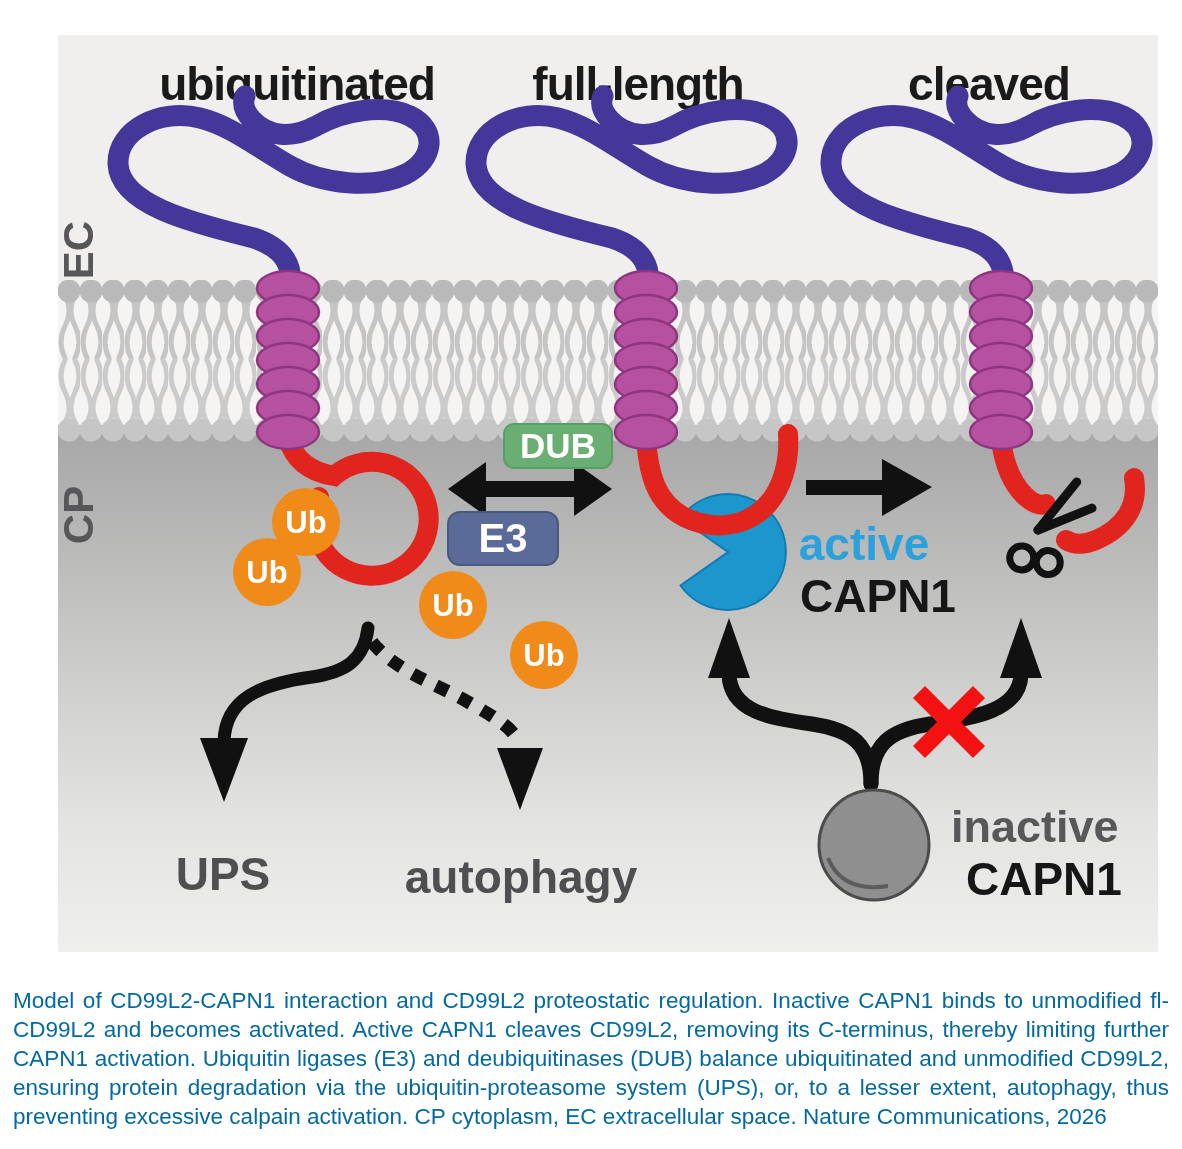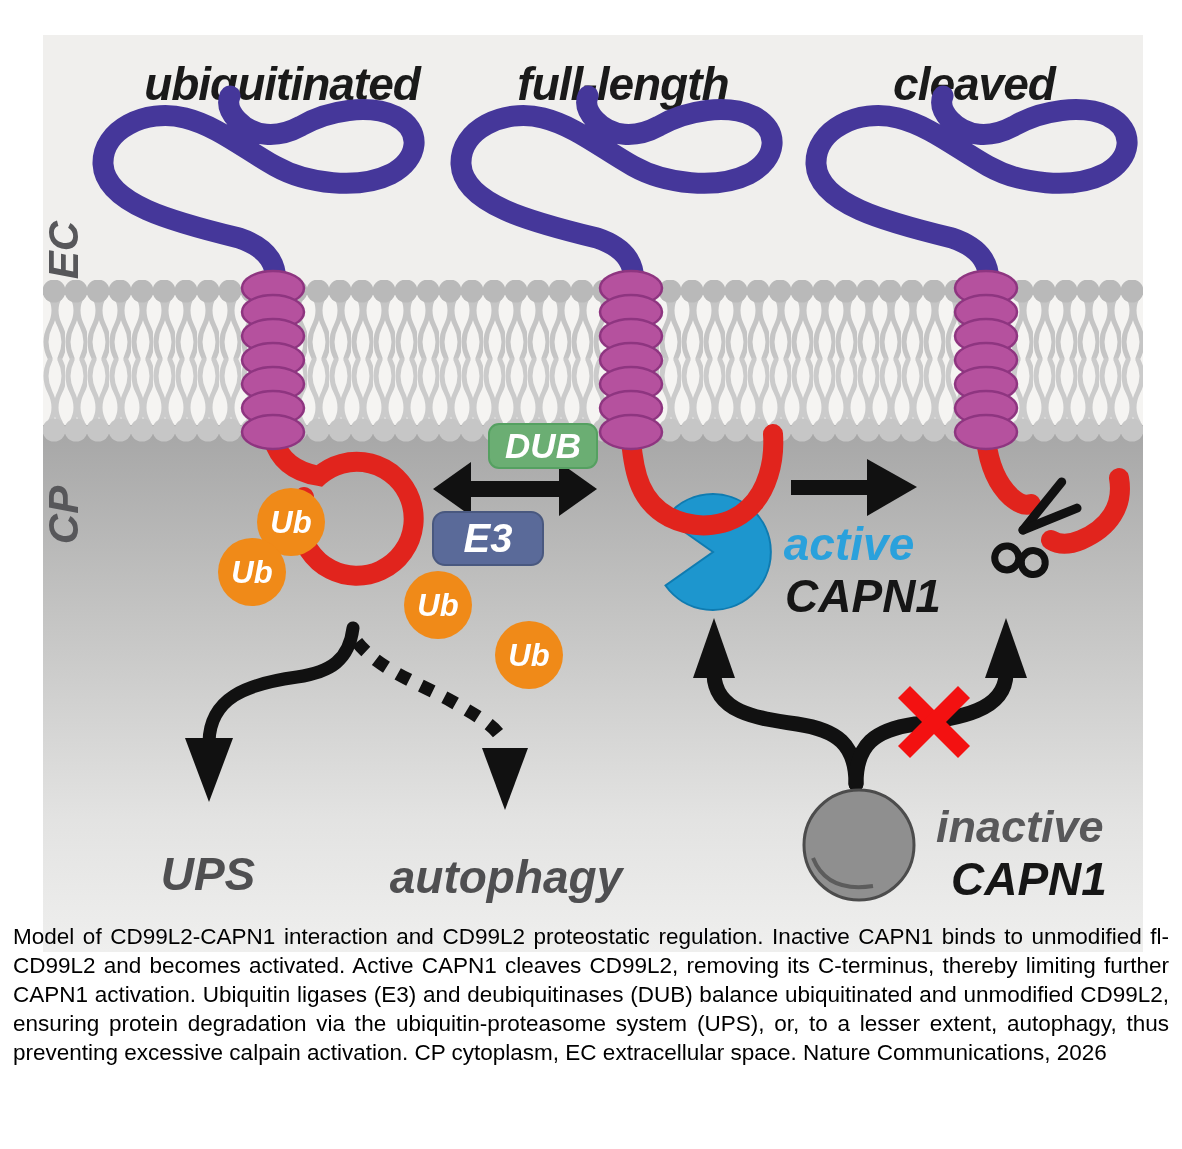--- a/index.html
+++ b/index.html
@@ -1,20 +1,20 @@
 <!DOCTYPE html>
 <html><head>
 <meta charset="utf-8">
 <style>
   html,body{margin:0;padding:0;background:#ffffff;}
   body{width:1182px;height:1149px;position:relative;font-family:"Liberation Sans",sans-serif;}
-  .figure-wrap{position:absolute;left:1px;top:0;width:1089px;height:955px;font-style:italic;}
-  .caption{position:absolute;left:13px;top:922px;width:1156px;
+  .figure-wrap{position:absolute;left:16px;top:0;width:1089px;height:955px;}
+  .caption{position:absolute;left:13px;top:986px;width:1156px;
            font-family:"Liberation Sans",sans-serif;font-size:22.5px;line-height:29px;
-           color:#000000;text-align:justify;}
+           color:#0369a1;text-align:justify;}
   svg text{font-family:"Liberation Sans",sans-serif;}
   .hdr{font-size:46px;font-weight:bold;fill:#1a1a1a;letter-spacing:-1px;}
   .comp{font-size:42px;font-weight:bold;fill:#57575a;}
   .ubtxt{font-size:31px;font-weight:bold;fill:#ffffff;}
   .boxtxt{font-size:35px;font-weight:bold;fill:#ffffff;}
   .e3txt{font-size:40px;font-weight:bold;fill:#ffffff;}
   .graytxt{font-size:46px;font-weight:bold;fill:#4f4f51;}
   .activetxt{font-size:46px;font-weight:bold;fill:#2aa1dc;}
   .blacktxt{font-size:46px;font-weight:bold;fill:#161616;}
   .inactivetxt{font-size:45px;font-weight:bold;fill:#58585a;}

